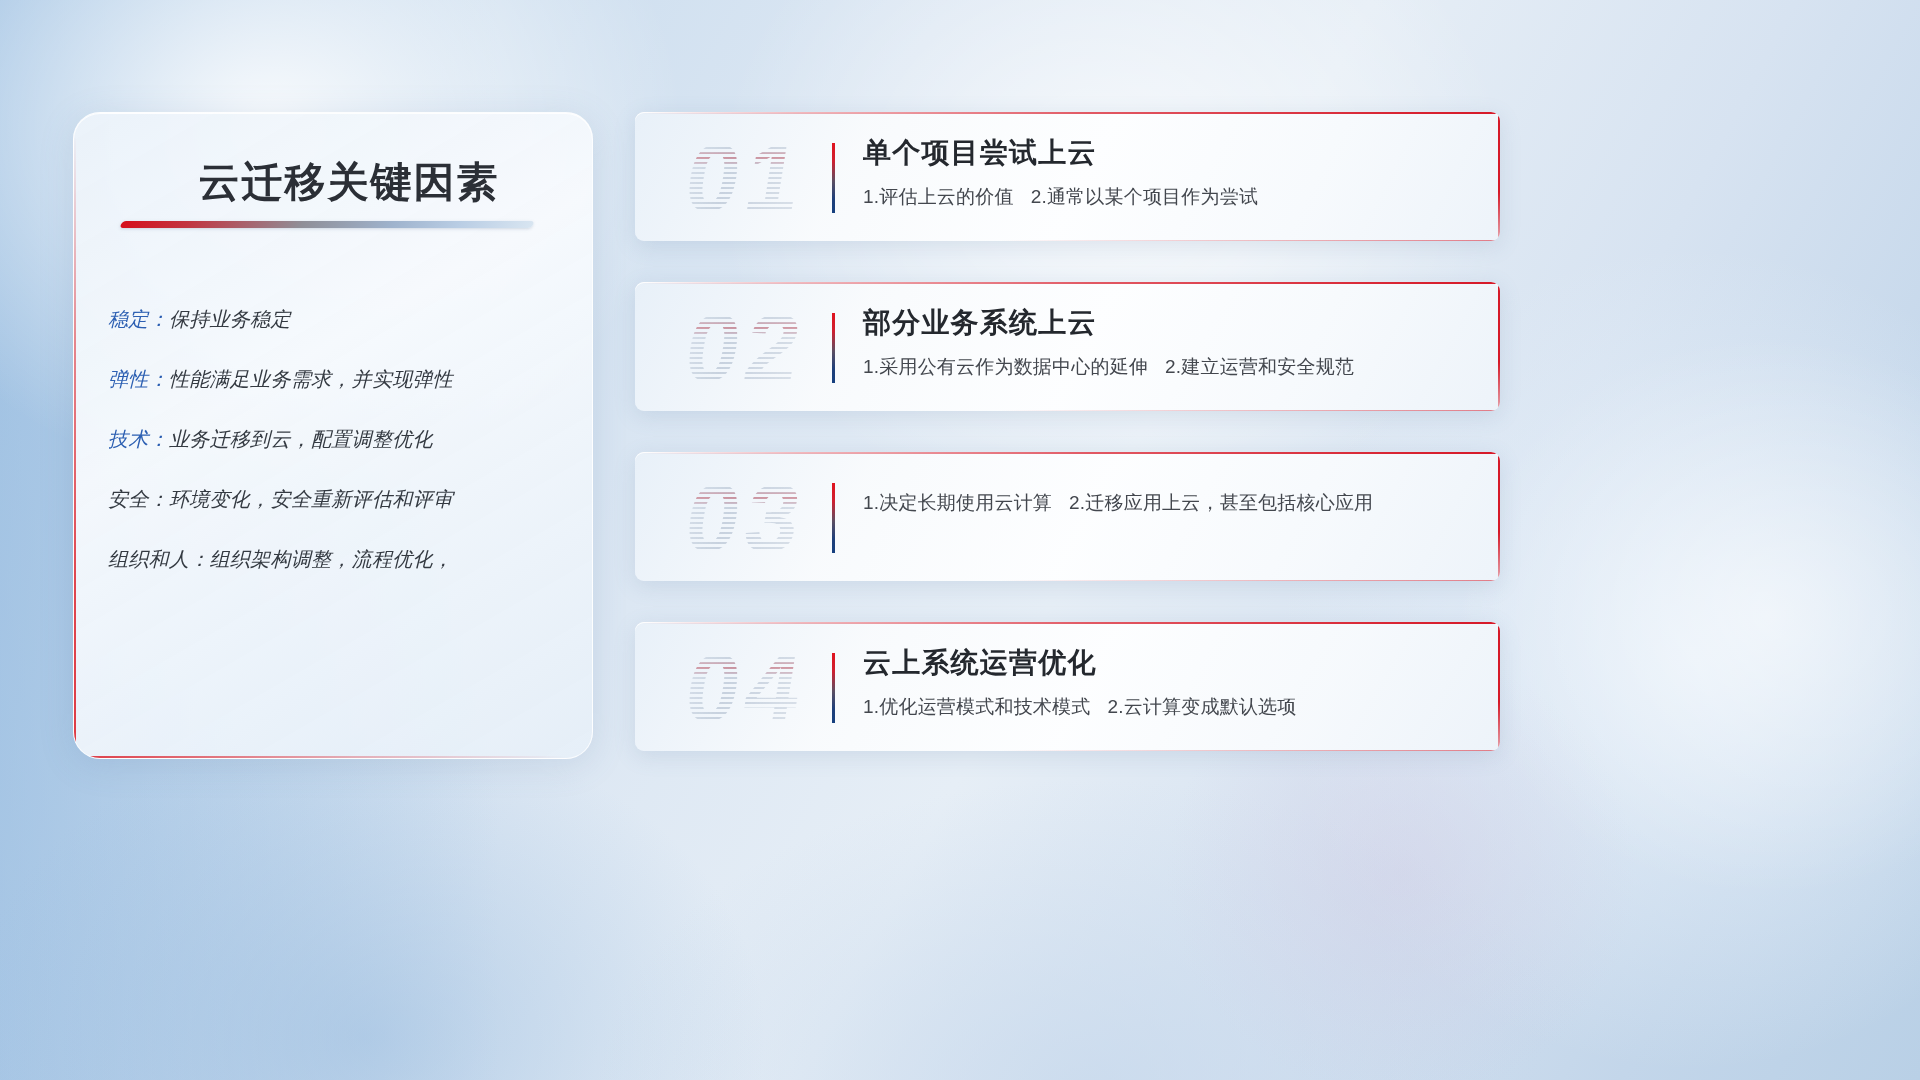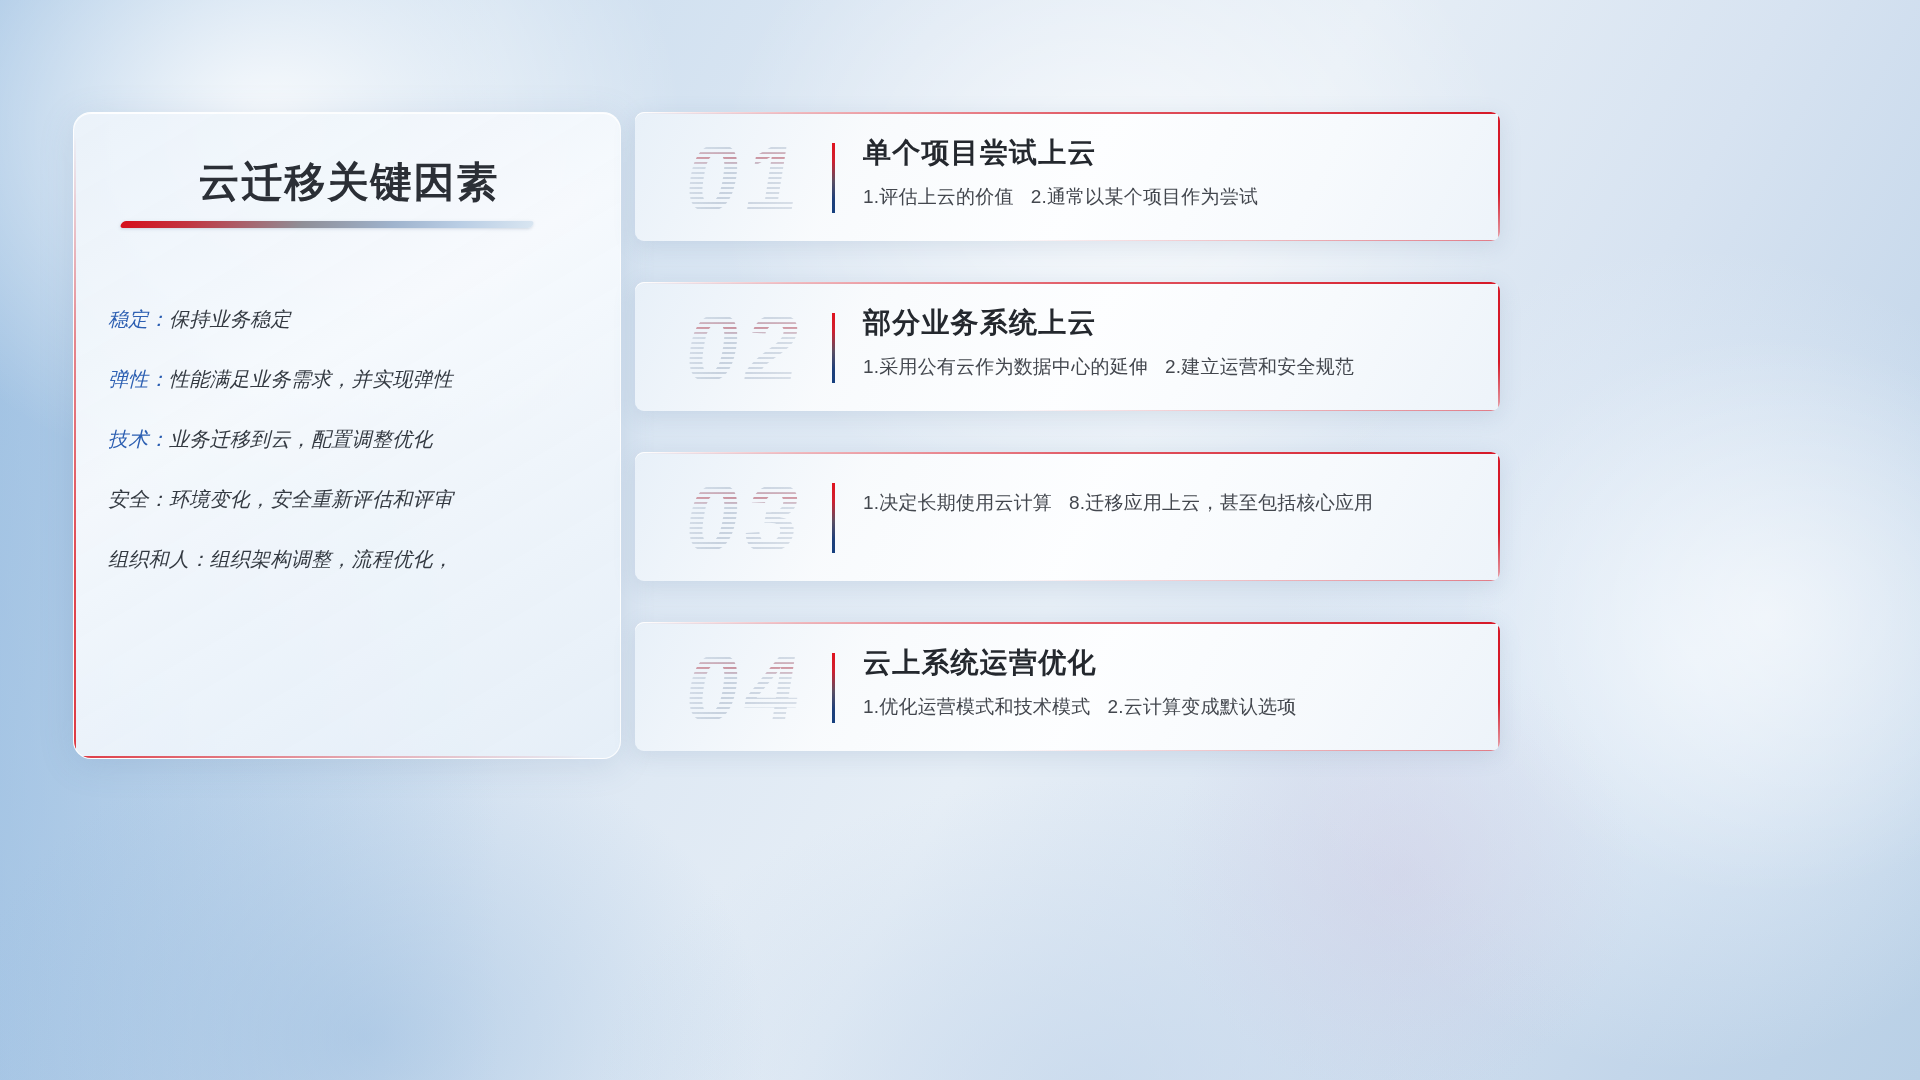--- a/index.html
+++ b/index.html
@@ -29,26 +29,25 @@
     background:linear-gradient(90deg,rgba(142,182,222,.60),rgba(142,182,222,0));}
   .bg-b8{position:absolute;left:56%;top:52%;width:34%;height:58%;
     background:radial-gradient(closest-side,rgba(209,204,228,.45),rgba(209,204,228,0) 72%);}
 
   
   .stage{position:absolute;inset:0;z-index:2;}
 
   
   .panel{
     position:absolute;left:73px;top:112px;width:518px;height:645px;
-    border-radius:18px;
+    border-radius:27px;
     background:linear-gradient(150deg,rgba(236,243,250,.92) 0%,rgba(247,250,253,.95) 40%,rgba(239,245,251,.92) 70%,rgba(230,239,248,.90) 100%);
     border:1px solid rgba(255,255,255,.85);
     box-shadow:0 6px 34px rgba(90,125,165,.17), inset 0 1px 0 rgba(255,255,255,.9);
     overflow:hidden;
-    padding-left:28px;
   }
   .panel-edge{position:absolute;left:0;top:20px;bottom:8px;width:2px;
     background:linear-gradient(180deg,rgba(220,40,50,0) 0%,rgba(220,40,50,.55) 34%,rgba(220,40,50,.85) 72%,rgba(220,40,50,.9) 100%);}
   .panel-edge-b{position:absolute;left:2px;right:26px;bottom:0;height:2px;
     background:linear-gradient(90deg,rgba(220,40,50,.9),rgba(220,40,50,.35) 55%,rgba(220,40,50,0));}
   .panel-title{
     position:absolute;left:85px;top:42px;width:380px;
     font-size:41px;font-weight:bold;color:#2b2f36;letter-spacing:2px;
     text-align:center;white-space:nowrap;
   }
@@ -202,21 +201,21 @@
 
     <div class="card">
       <div class="card-topline"></div>
       <div class="card-rightline"></div>
       <div class="card-botline"></div>
       <div class="num">03</div>
       <div class="num-tint">03</div>
       <div class="divider"></div>
       <div class="card-body">
         <div class="card-desc">
-          <span>1.决定长期使用云计算</span><span class="gap"></span><span>8.迁移应用上云，甚至包括核心应用</span>
+          <span>1.决定长期使用云计算</span><span class="gap"></span><span>2.迁移应用上云，甚至包括核心应用</span>
         </div>
       </div>
     </div>
 
     <div class="card">
       <div class="card-topline"></div>
       <div class="card-rightline"></div>
       <div class="card-botline"></div>
       <div class="num">04</div>
       <div class="num-tint">04</div>

